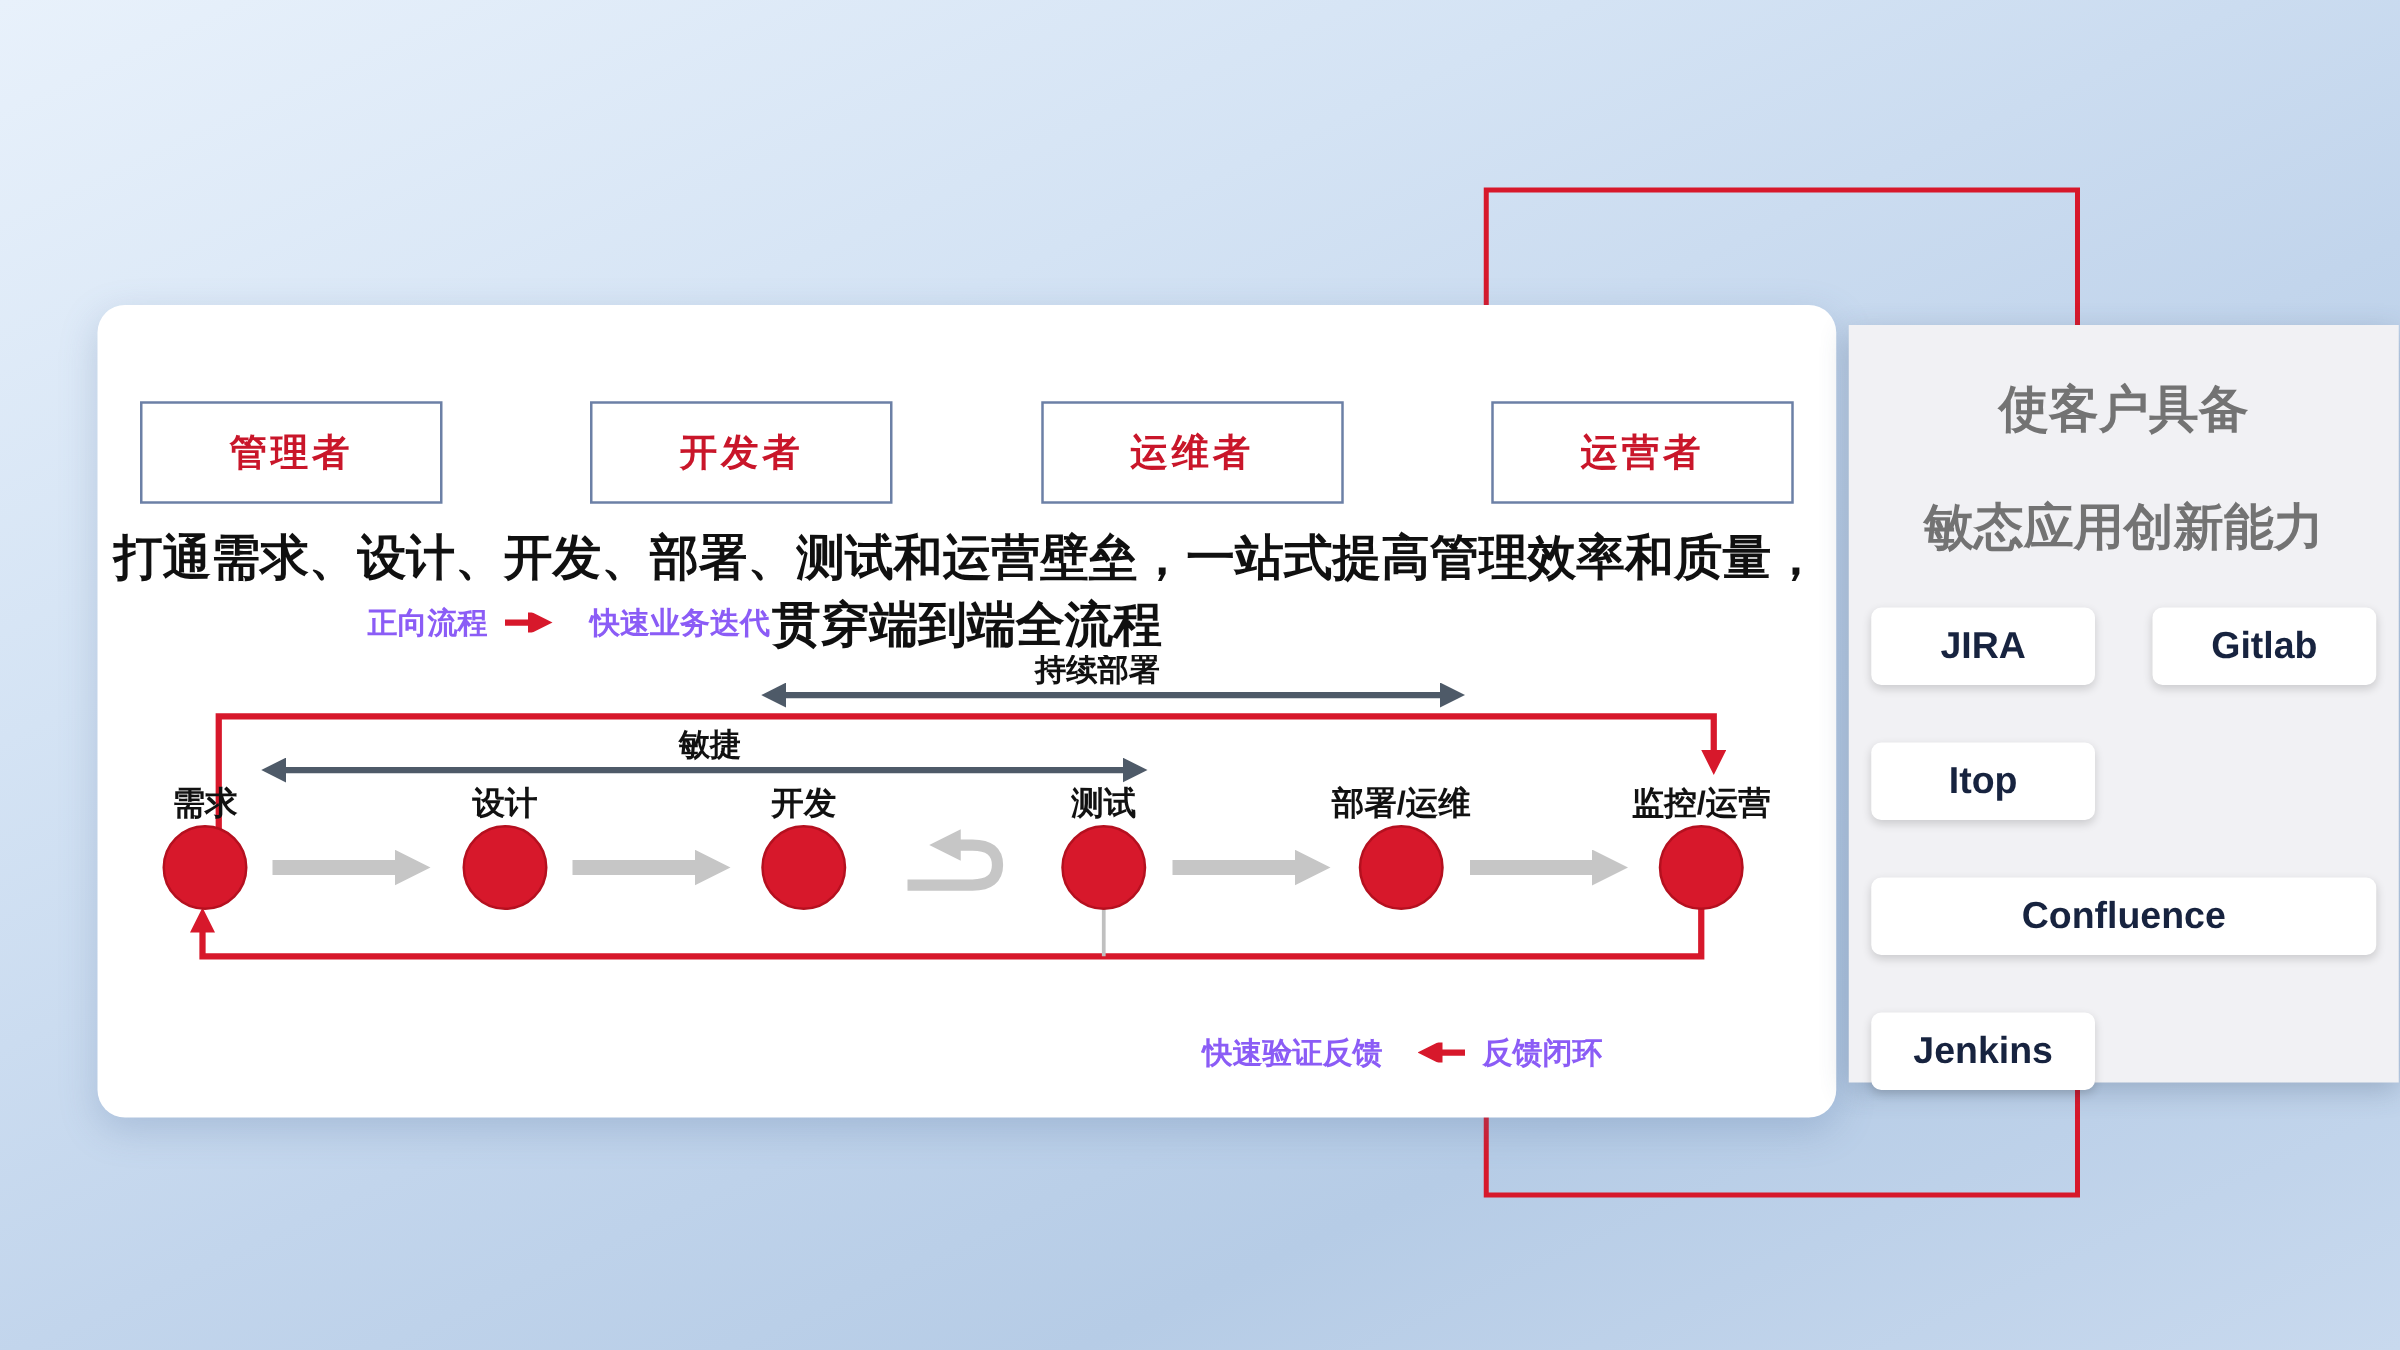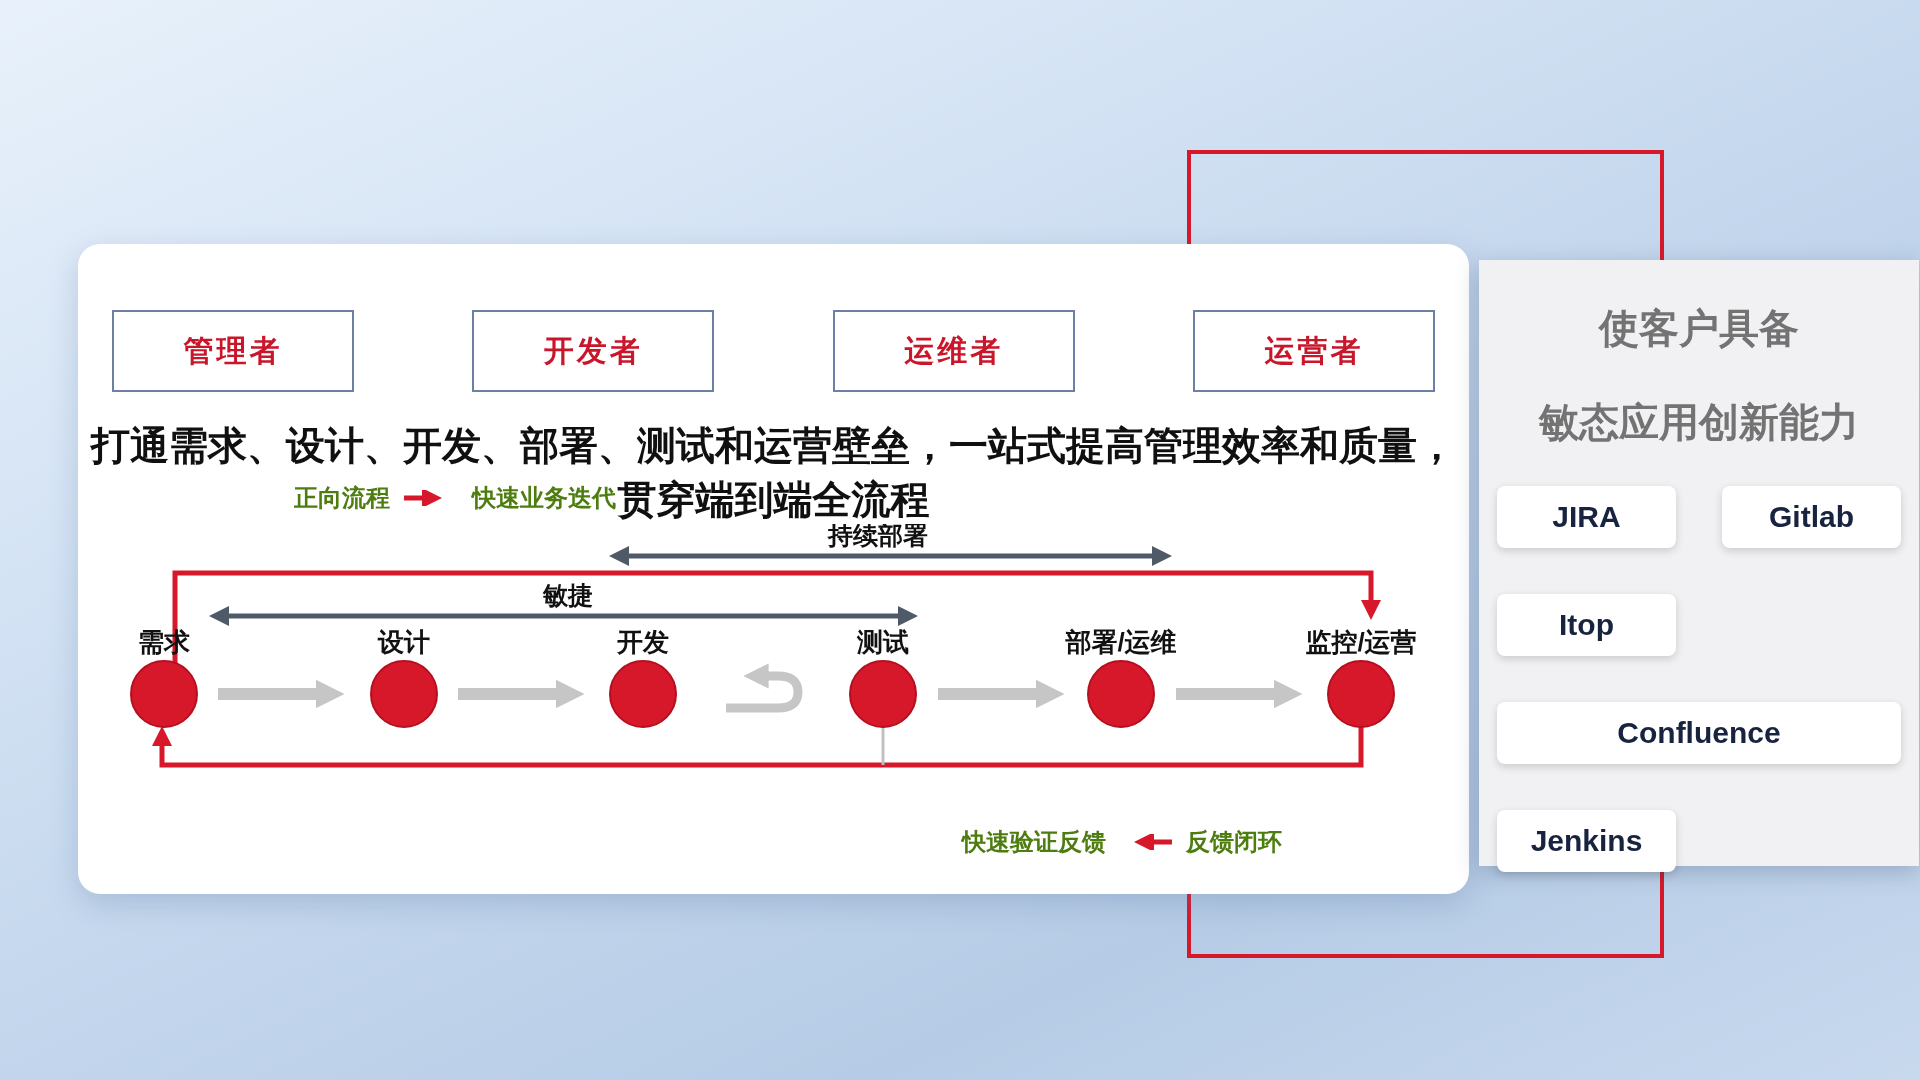--- a/index.html
+++ b/index.html
@@ -16,35 +16,35 @@
     position:absolute;left:1187px;top:150px;width:469px;height:800px;
     border:4px solid #d7182b;z-index:1;
   }
   
   .card{
     position:absolute;left:78px;top:244px;width:1391px;height:650px;
     background:#ffffff;border-radius:22px;z-index:2;
     box-shadow:0 10px 30px rgba(90,120,160,.28);
   }
   .roles{
-    position:absolute;left:34px;right:34px;top:66px;height:78px;
+    position:absolute;left:34px;right:34px;top:77px;height:78px;
     display:flex;justify-content:space-between;
   }
   .role{
     width:238px;height:78px;border:2px solid #6c80a6;background:#fff;
     display:flex;align-items:center;justify-content:center;
     color:#c9162a;font-size:30px;font-weight:700;letter-spacing:3px;
   }
   .desc{
     position:absolute;left:0;right:0;top:175px;text-align:center;
     font-size:39px;font-weight:700;color:#101010;
   }
   .legend{
     position:absolute;display:flex;align-items:center;gap:12px;
-    font-size:24px;font-weight:700;color:#4d7c0f;
+    font-size:24px;font-weight:700;color:#8b5cf6;
   }
   .legend-forward{left:216px;top:238px;}
   .legend-feedback{left:884px;top:582px;}
   .flow-svg{position:absolute;left:0;top:280px;width:1391px;height:260px;}
   .flow-label{font-size:26px;font-weight:600;fill:#111;}
   .flow-span-label{font-size:25px;font-weight:700;fill:#111;}
   
   .panel{
     position:absolute;left:1479px;top:260px;width:440px;height:606px;
     background:#f1f1f4;z-index:3;box-shadow:0 6px 22px rgba(60,80,110,.30);

